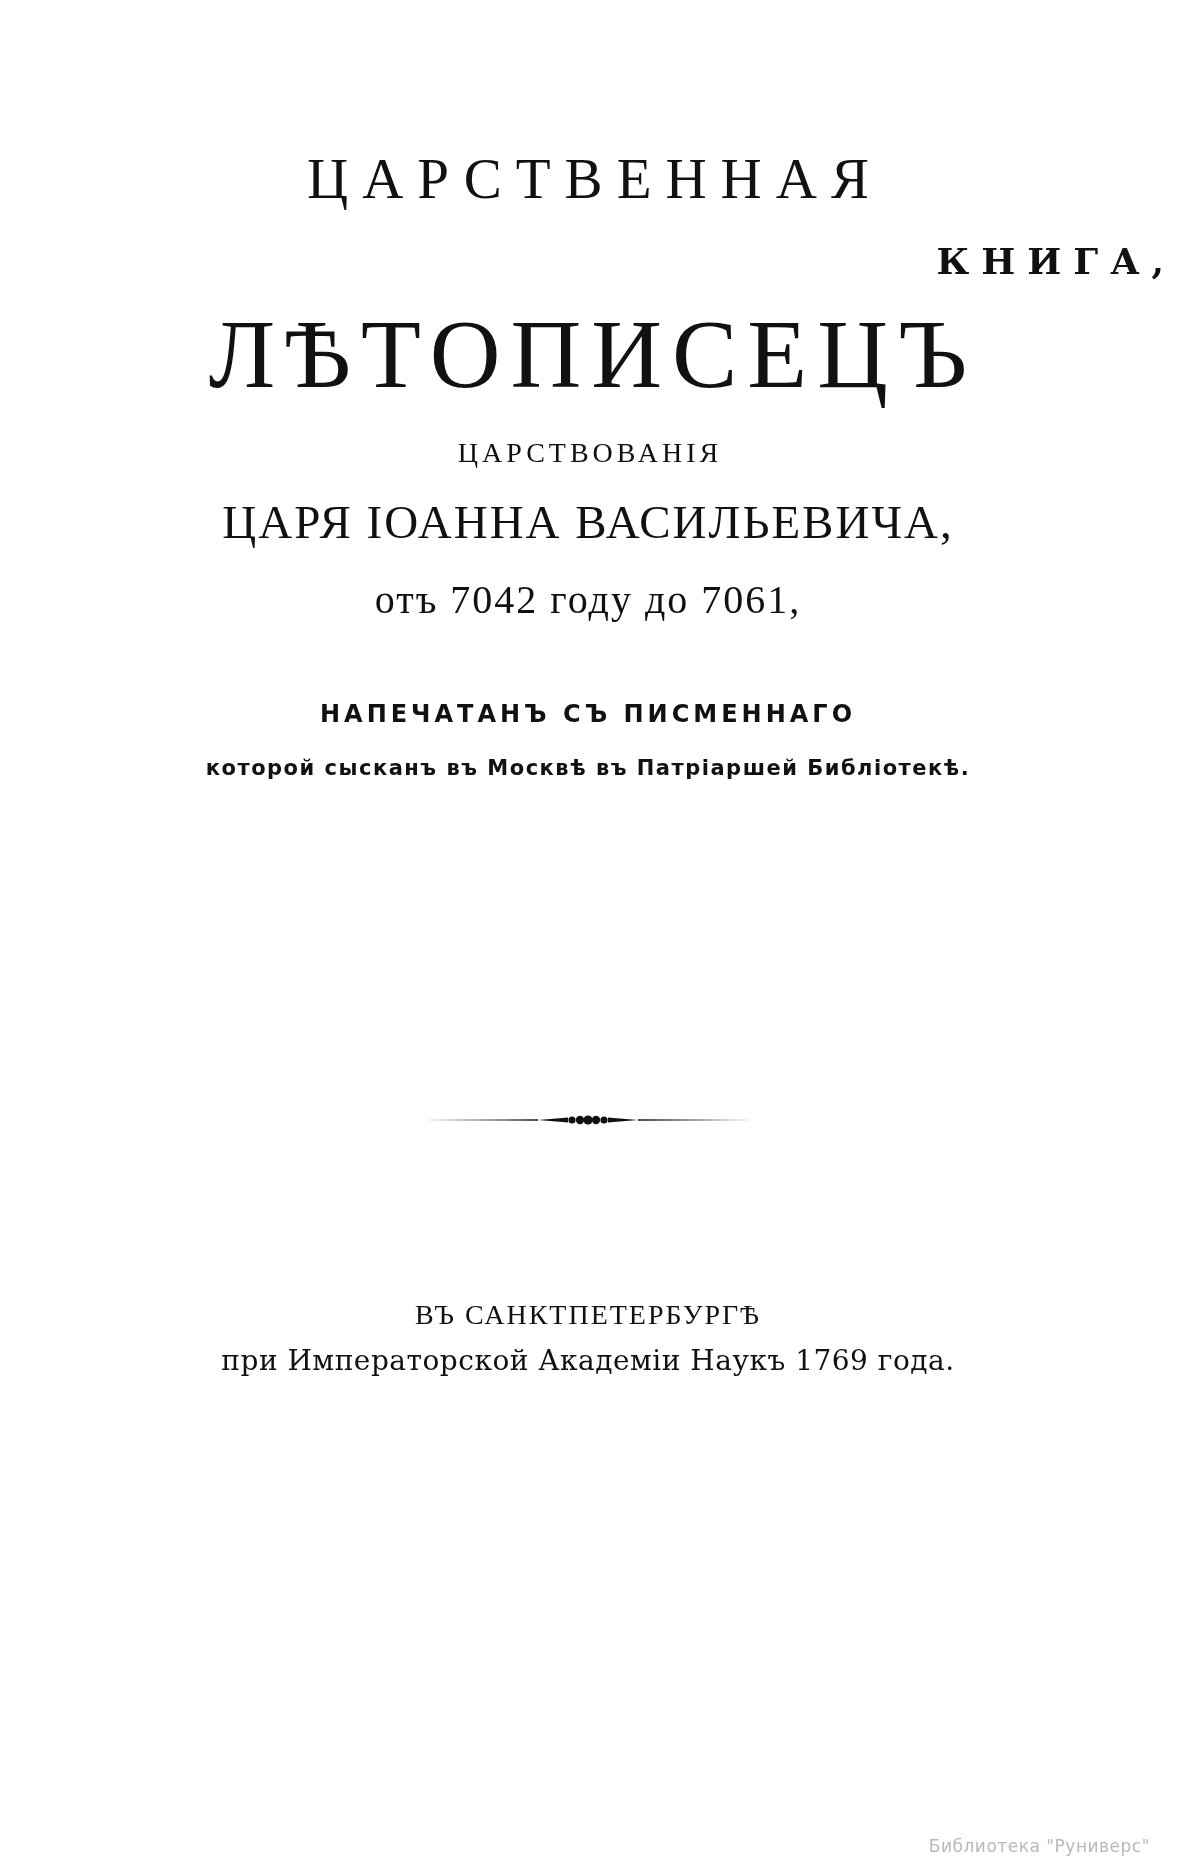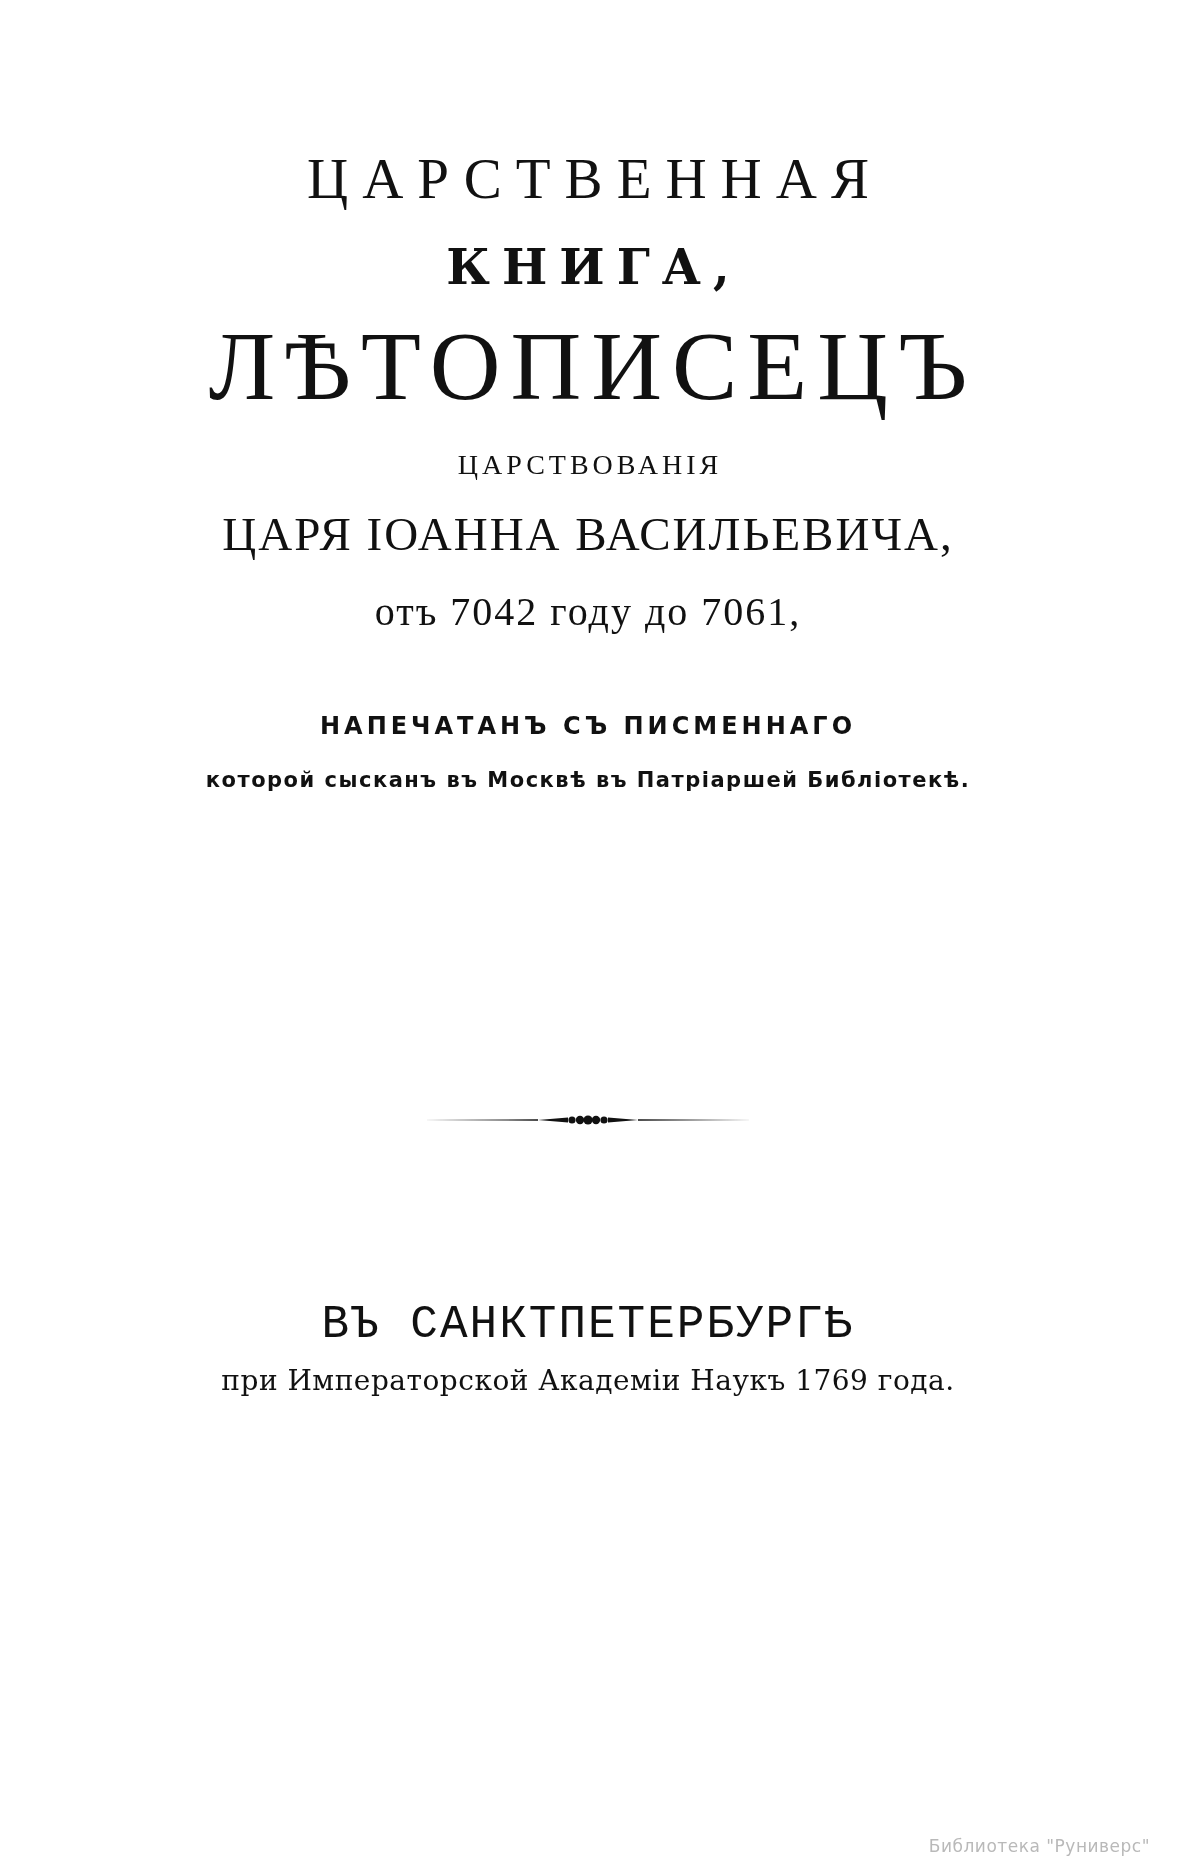--- a/index.html
+++ b/index.html
@@ -42,26 +42,27 @@
     font-size: 57px;
     letter-spacing: 14px;
     font-weight: 400;
     line-height: 1.0;
     margin-left: 14px;
   }
 
   
   .l-main2 {
     font-family: "DejaVu Serif", serif;
-    font-size: 48px;
+    font-size: 36px;
     font-weight: 700;
     letter-spacing: 12px;
     line-height: 1.0;
     margin-top: 36px;
     margin-left: 12px;
+    text-align: right;
   }
 
   
   .l-small1 {
     font-family: "Liberation Serif", serif;
     font-size: 29px;
     letter-spacing: 4px;
     margin-top: 36px;
     margin-left: 4px;
   }
@@ -133,22 +134,22 @@
   .ornament svg { display: inline-block; }
 
   .imprint {
     position: absolute;
     left: 0;
     right: 0;
     top: 1300px;
     text-align: center;
   }
   .l-city {
-    font-family: Liberation Mono, monospace;
-    font-size: 46px;
+    font-family: Liberation Serif, serif;
+    font-size: 28px;
     font-weight: 400;
     letter-spacing: 2px;
     line-height: 1.1;
   }
   .l-pub {
     font-family: "DejaVu Serif", serif;
     font-size: 28px;
     letter-spacing: 0.5px;
     margin-top: 15px;
     line-height: 1.1;

